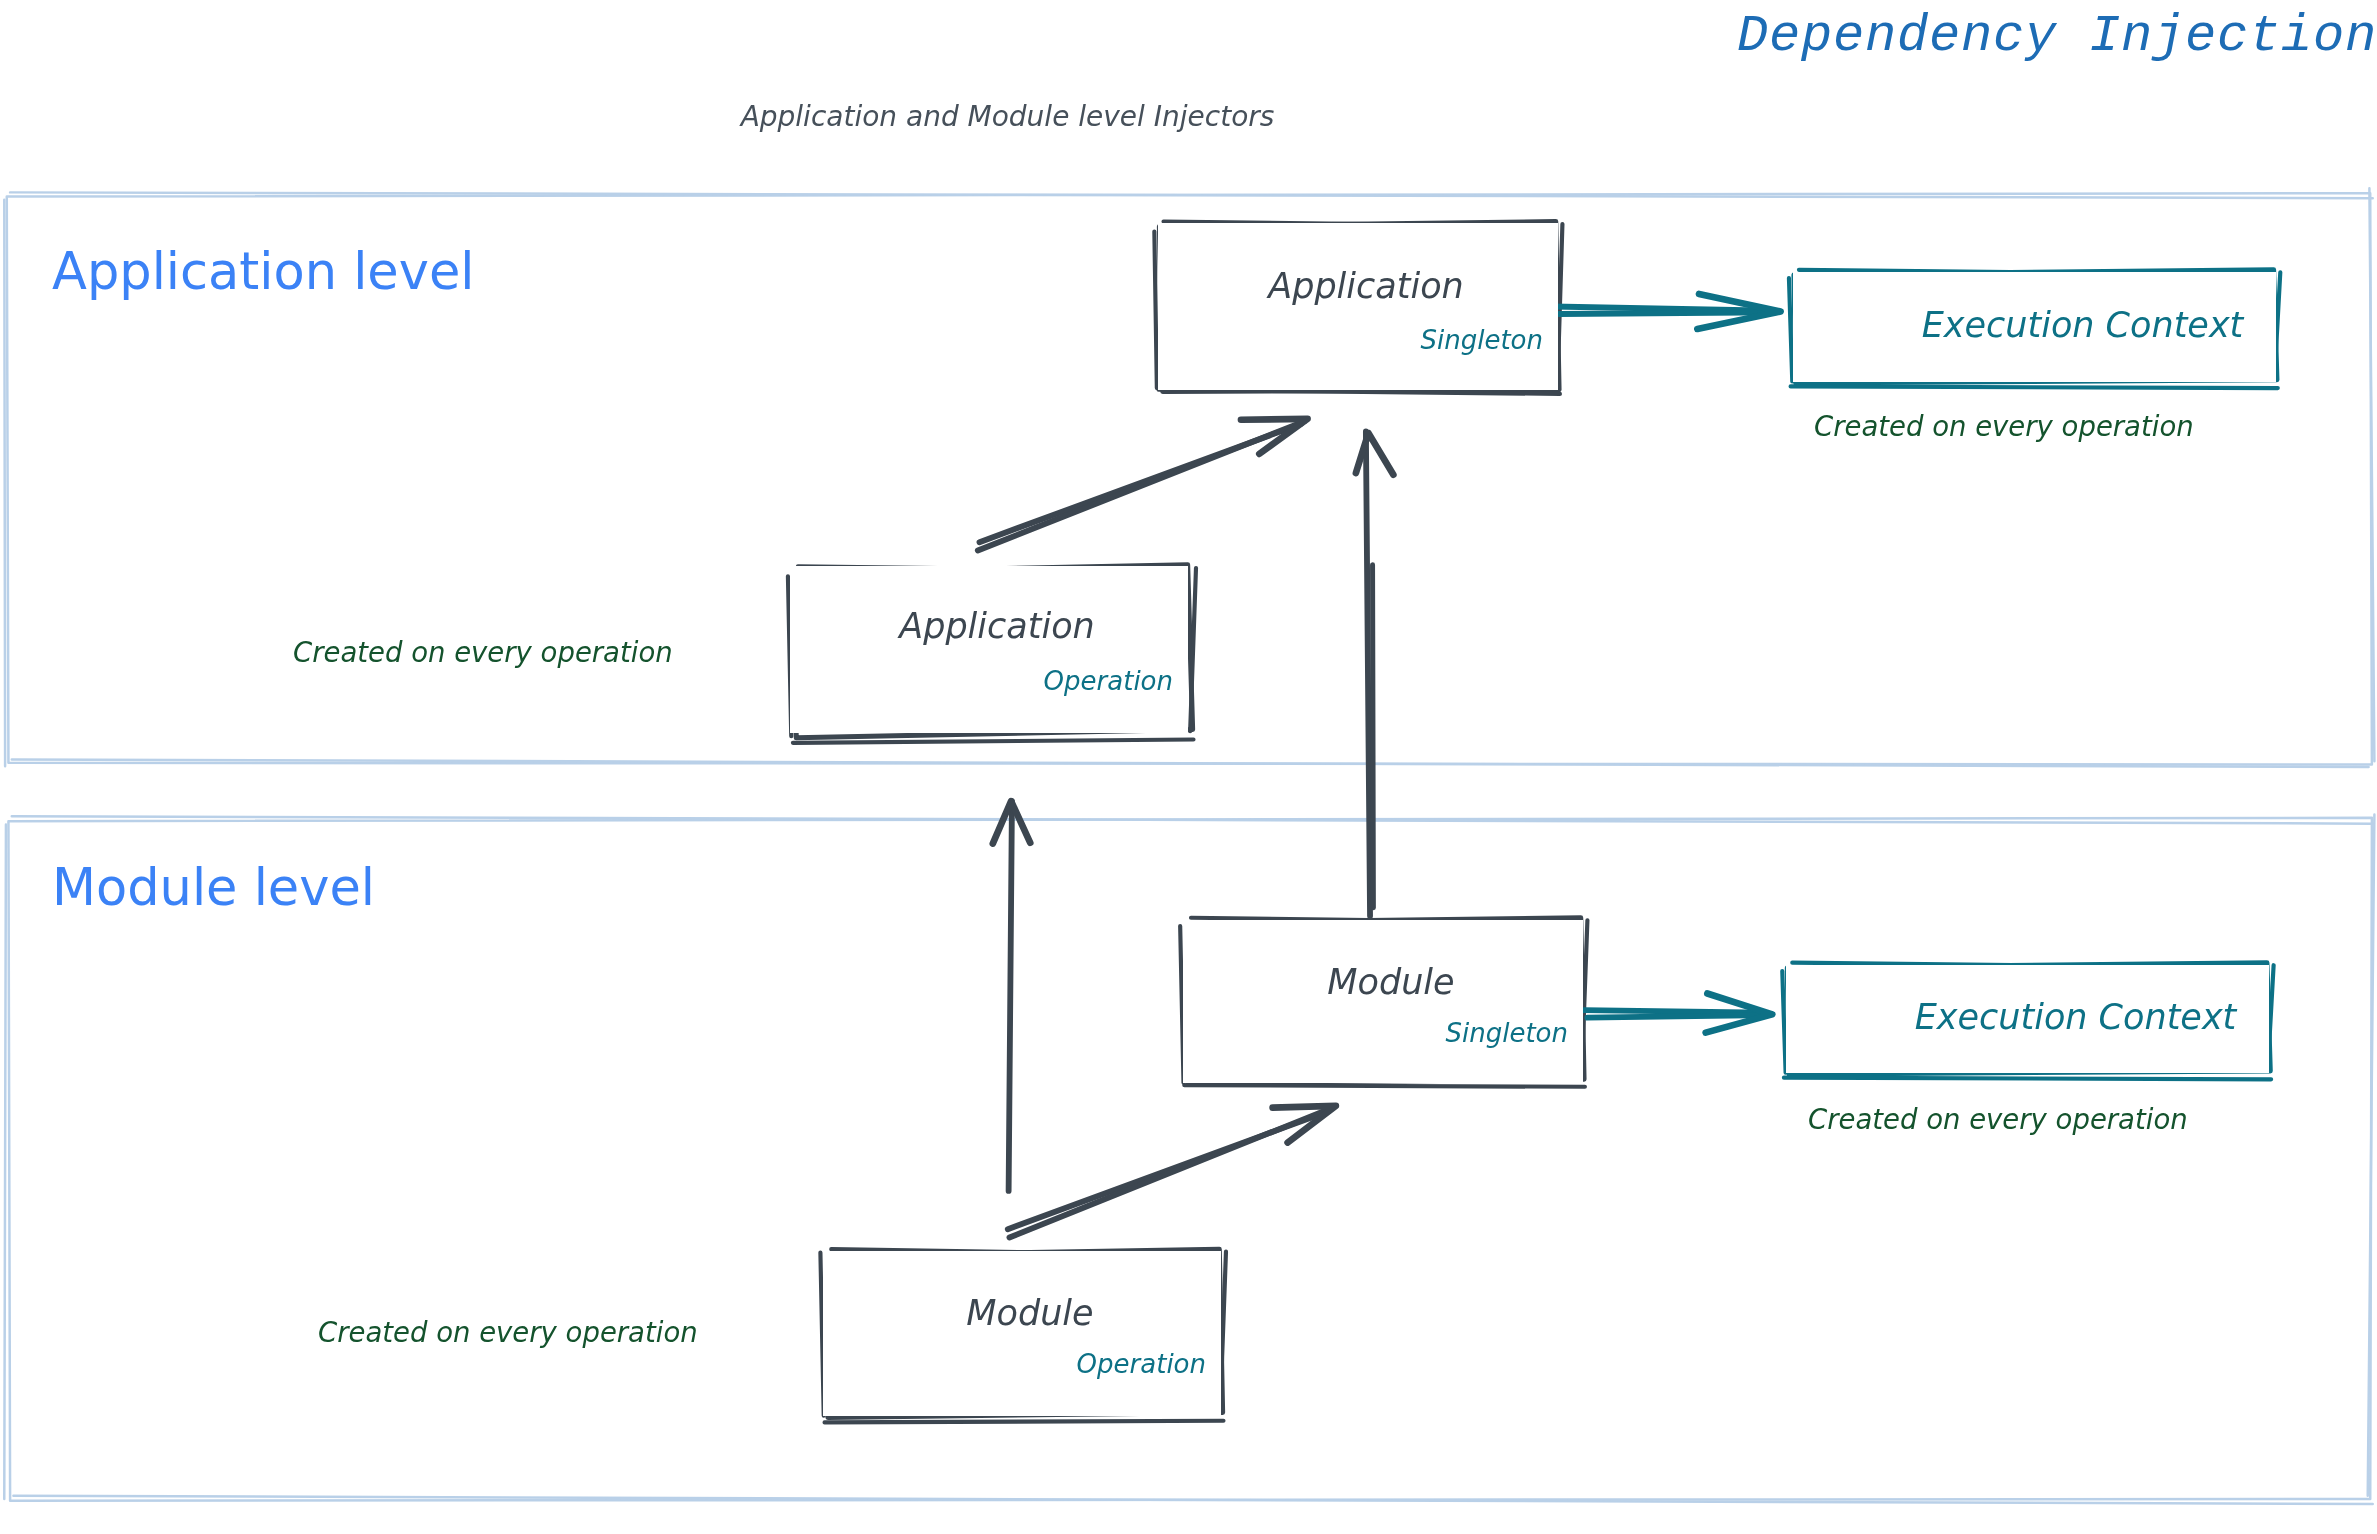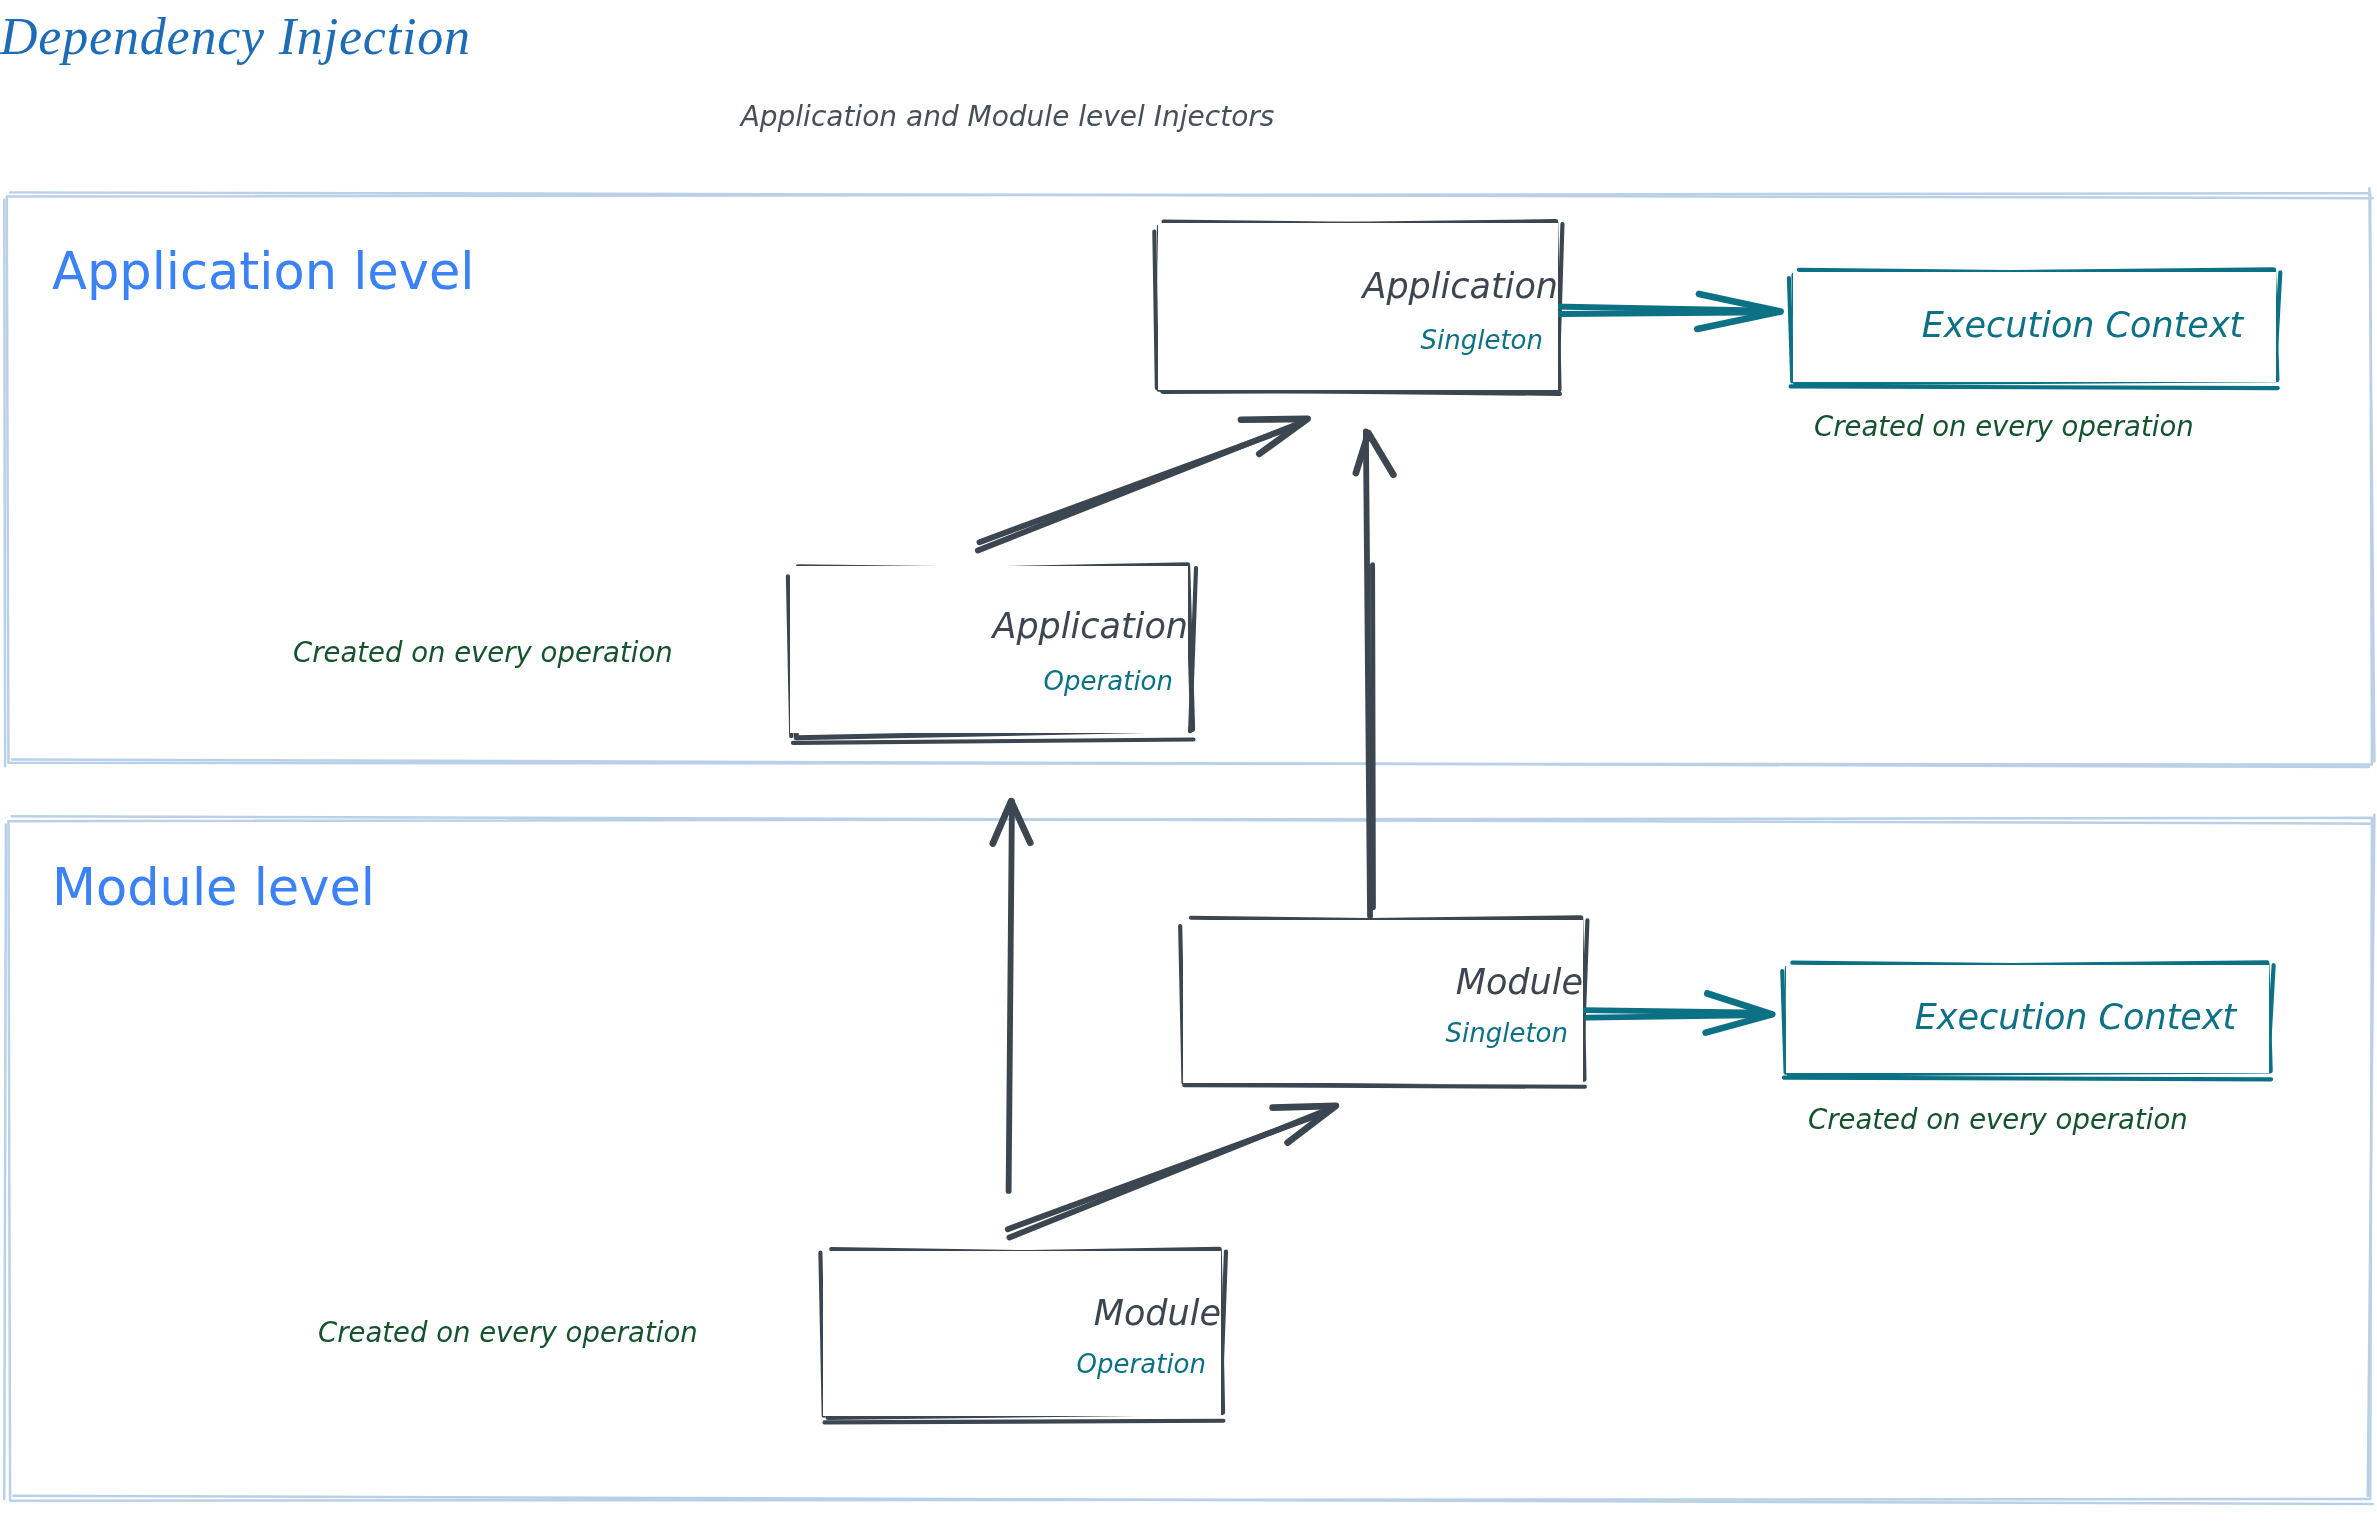--- a/index.html
+++ b/index.html
@@ -29,24 +29,24 @@
     height: 1534px;
     pointer-events: none;
   }
 
   
   .title {
     position: absolute;
     left: 0;
     top: 6.7px;
     width: 2377px;
-    text-align: left;
+    text-align: right;
     font-size: 52px;
     color: #1d6cb5;
-    font-family: Liberation Serif, serif;
+    font-family: Liberation Mono, monospace;
     font-style: italic;
     letter-spacing: 0.8px;
     white-space: nowrap;
   }
   .subtitle {
     position: absolute;
     left: 0;
     top: 100px;
     width: 2015px;
     text-align: center;
@@ -69,23 +69,23 @@
   #panel-label-mod { left: 52px; top: 858px; }
 
   
   .node {
     position: absolute;
     box-sizing: border-box;
     background: #ffffff;
   }
   .node-title {
     position: absolute;
-    left: 0;
+    left: 8px;
     width: 100%;
-    text-align: right;
+    text-align: center;
     font-size: 35px;
     color: #3c4650;
     font-style: italic;
     font-family: "DejaVu Sans", sans-serif;
     white-space: nowrap;
   }
   .node-scope {
     position: absolute;
     right: 15px;
     font-size: 26px;

